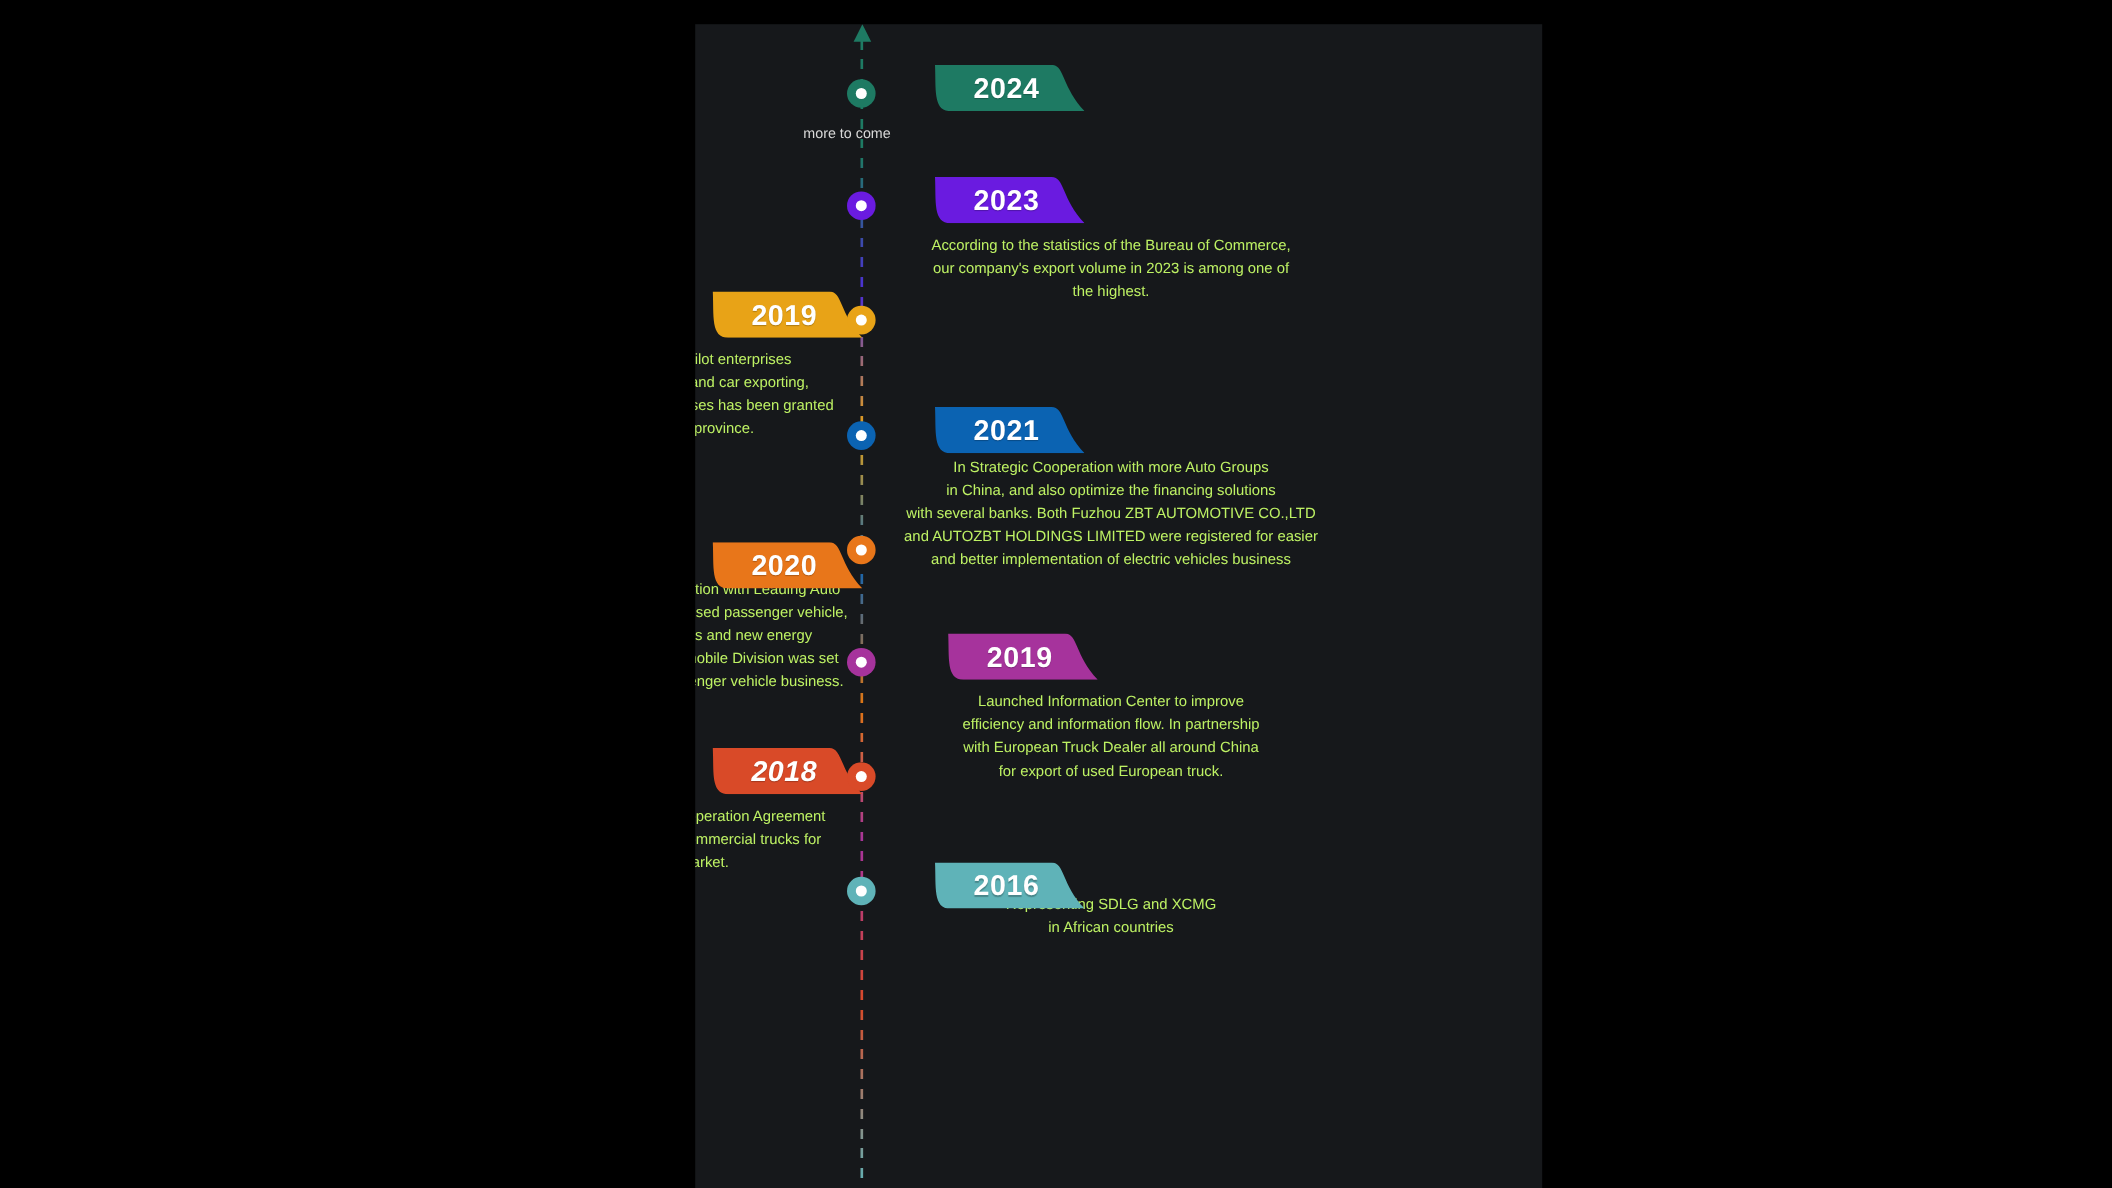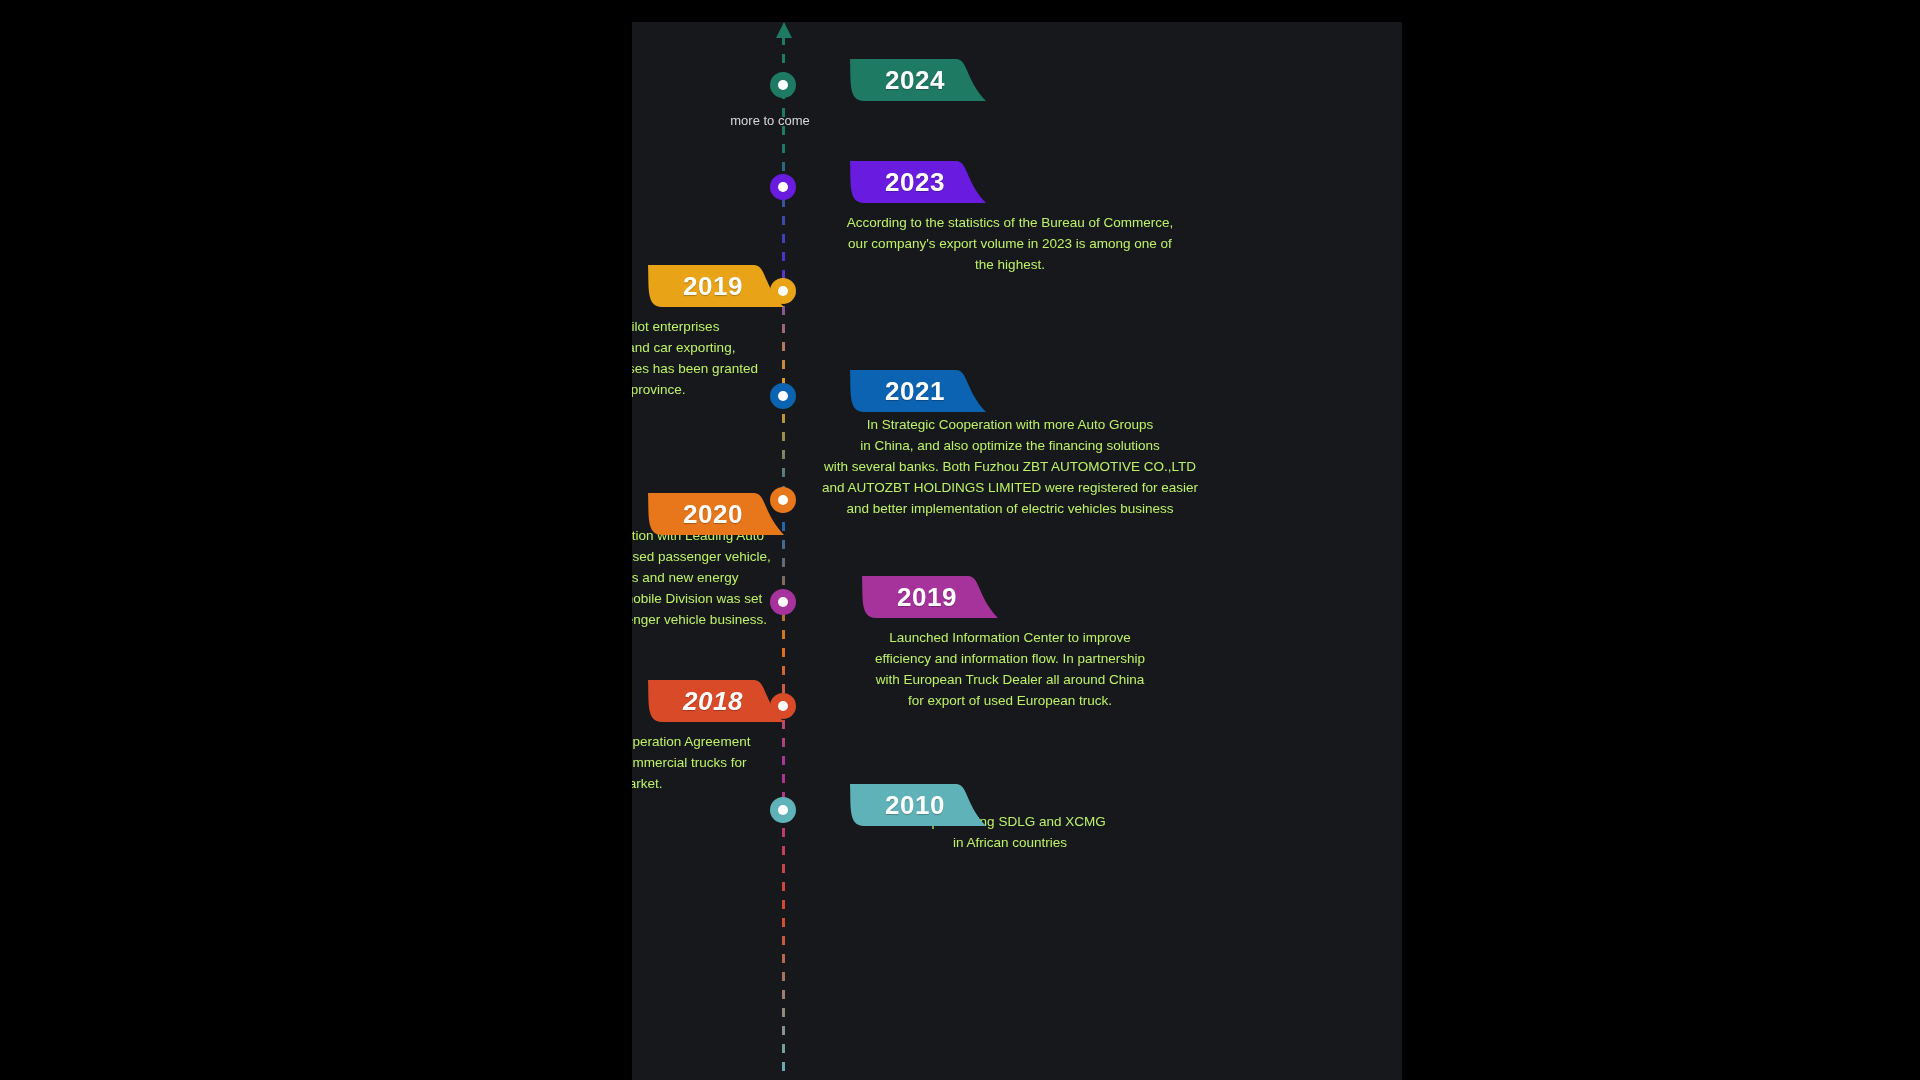--- a/index.html
+++ b/index.html
@@ -228,21 +228,21 @@
         <div class="desc left" style="top: 709px; left: -124px; width: 275px;">Reach Strategic Cooperation Agreement
 with Shacman on Commercial trucks for
 Sales in Overseal market.</div>
         <div class="node" style="top: 684px; left: 151px; background: rgb(217, 74, 40);">
           <span class="core"></span>
         </div>
         <div class="banner" style="top: 762px; left: 202px;">
           <svg viewBox="0 0 152 42">
             <path d="M 16 0 L 122 0 C 134 0 131 20 152 42 L 30 42 C 14 42 17 22 16 0 Z" fill="#5FB3B8"></path>
           </svg>
-          <div class="year">2010</div>
+          <div class="year">2016</div>
         </div>
         <div class="desc right" style="top: 789px; left: 178px; width: 400px;">Representing SDLG and XCMG
 in African countries</div>
         <div class="node" style="top: 788px; left: 151px; background: rgb(95, 179, 184);">
           <span class="core"></span>
         </div>
       </div>
 
   </div>
 </div>

